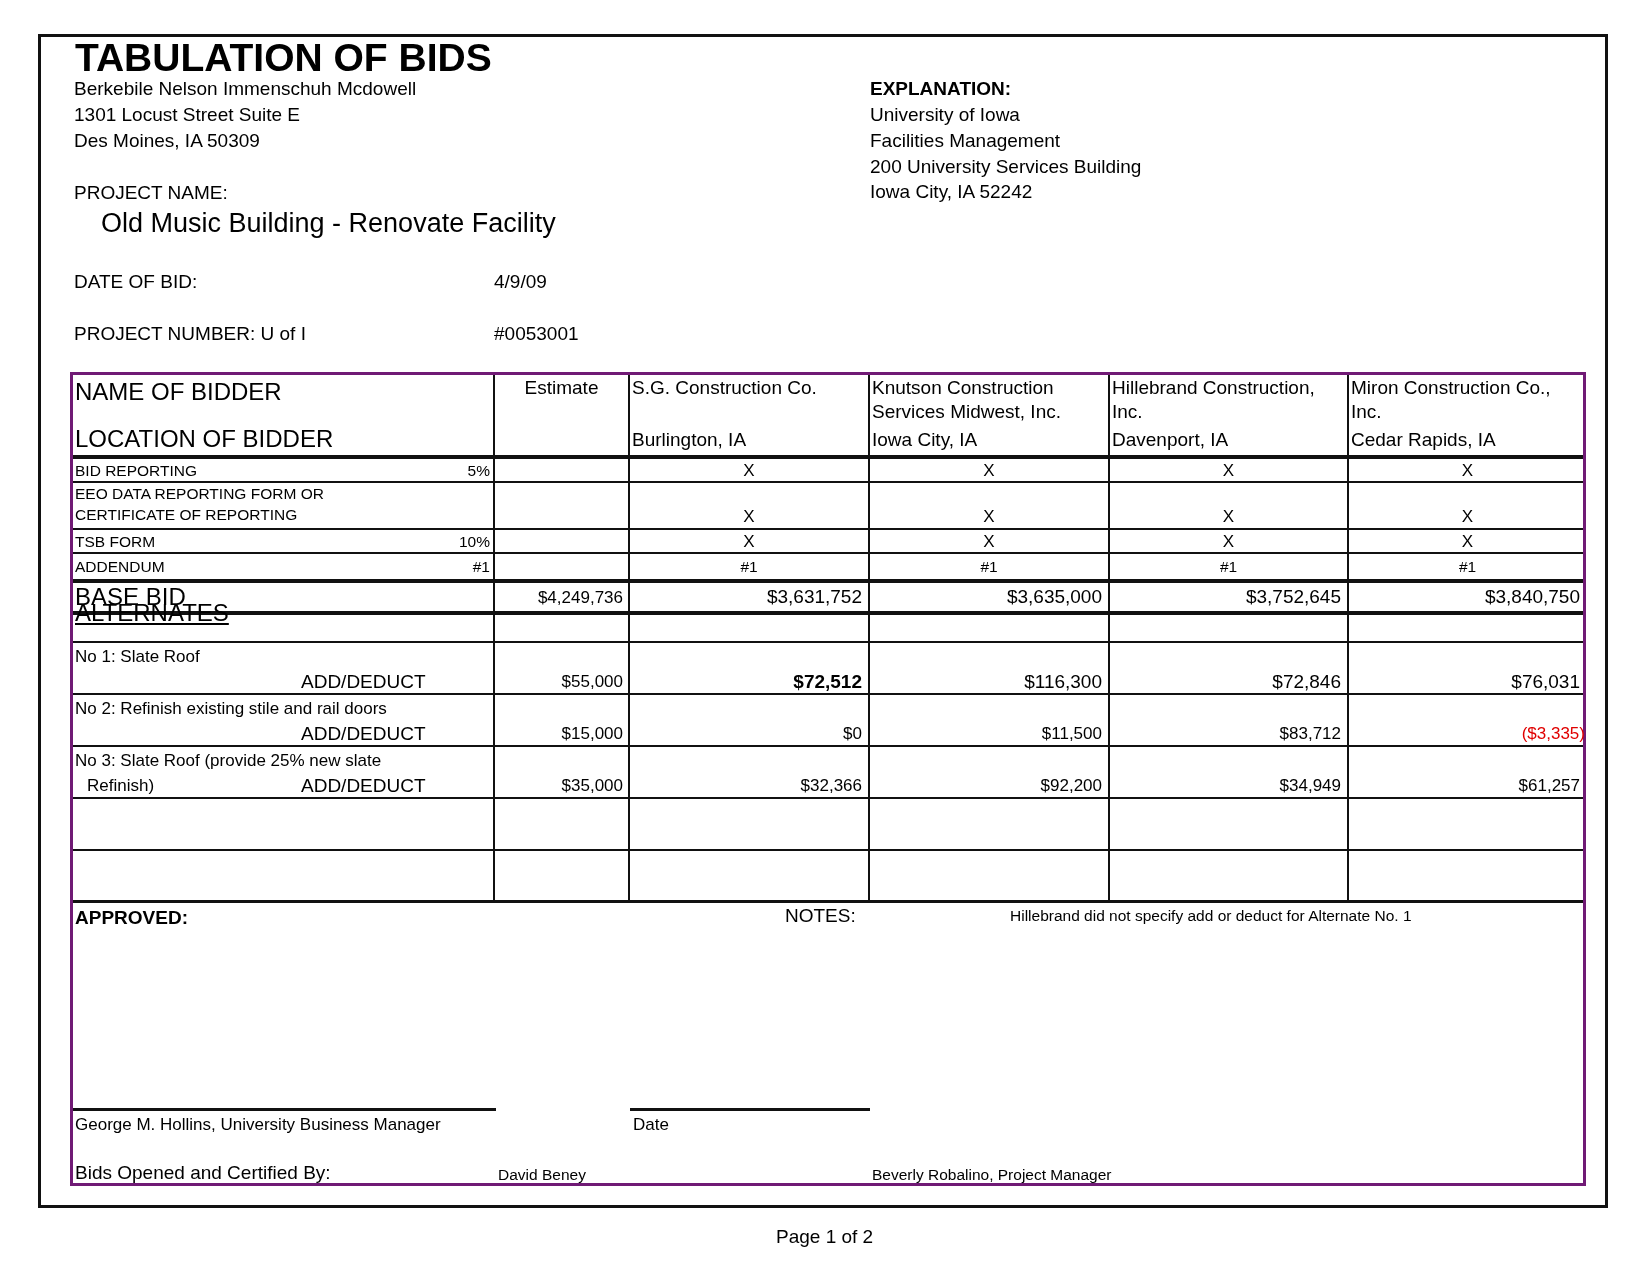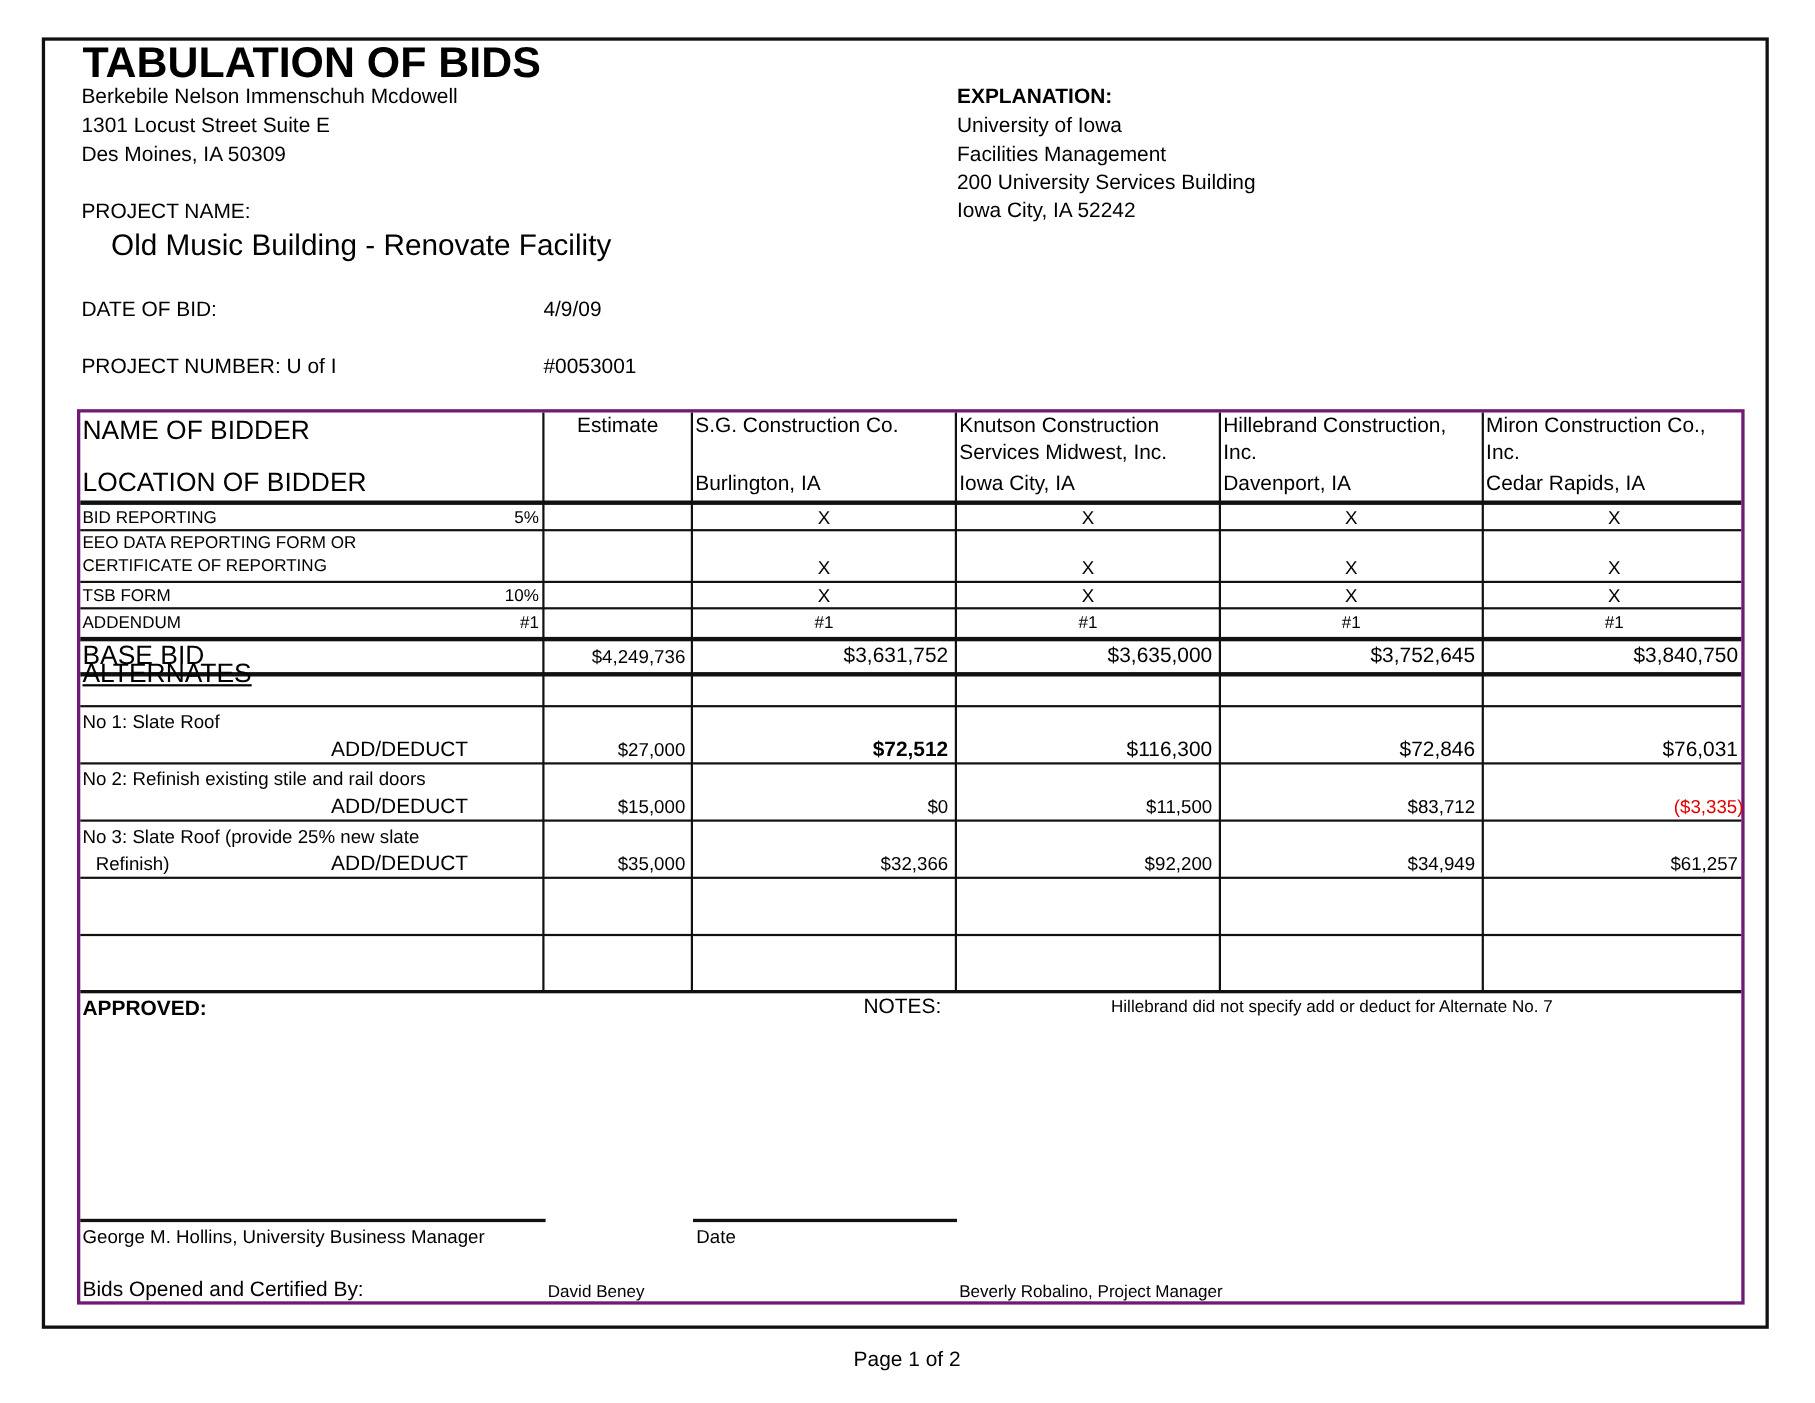--- a/index.html
+++ b/index.html
@@ -123,21 +123,21 @@
   <div class="cell t17 r" style="left:422px;width:128px;top:213px;">$4,249,736</div>
   <div class="cell t19 r" style="left:557px;width:232px;top:211px;">$3,631,752</div>
   <div class="cell t19 r" style="left:797px;width:232px;top:211px;">$3,635,000</div>
   <div class="cell t19 r" style="left:1037px;width:231px;top:211px;">$3,752,645</div>
   <div class="cell t19 r" style="left:1276px;width:231px;top:211px;">$3,840,750</div>
 
   <div class="cell t24" style="left:2px;top:224px;text-decoration:underline;">ALTERNATES</div>
 
   <div class="cell t17" style="left:2px;top:272px;">No 1: Slate Roof</div>
   <div class="cell t19" style="left:228px;top:296px;">ADD/DEDUCT</div>
-  <div class="cell t17 r" style="left:422px;width:128px;top:297px;">$27,000</div>
+  <div class="cell t17 r" style="left:422px;width:128px;top:297px;">$55,000</div>
   <div class="cell t19 r" style="left:557px;width:232px;top:296px;font-weight:bold;">$72,512</div>
   <div class="cell t19 r" style="left:797px;width:232px;top:296px;">$116,300</div>
   <div class="cell t19 r" style="left:1037px;width:231px;top:296px;">$72,846</div>
   <div class="cell t19 r" style="left:1276px;width:231px;top:296px;">$76,031</div>
 
   <div class="cell t17" style="left:2px;top:324px;">No 2: Refinish existing stile and rail doors</div>
   <div class="cell t19" style="left:228px;top:348px;">ADD/DEDUCT</div>
   <div class="cell t17 r" style="left:422px;width:128px;top:349px;">$15,000</div>
   <div class="cell t17 r" style="left:557px;width:232px;top:349px;">$0</div>
   <div class="cell t17 r" style="left:797px;width:232px;top:349px;">$11,500</div>
@@ -148,21 +148,21 @@
   <div class="cell t17" style="left:14px;top:401px;">Refinish)</div>
   <div class="cell t19" style="left:228px;top:400px;">ADD/DEDUCT</div>
   <div class="cell t17 r" style="left:422px;width:128px;top:401px;">$35,000</div>
   <div class="cell t17 r" style="left:557px;width:232px;top:401px;">$32,366</div>
   <div class="cell t17 r" style="left:797px;width:232px;top:401px;">$92,200</div>
   <div class="cell t17 r" style="left:1037px;width:231px;top:401px;">$34,949</div>
   <div class="cell t17 r" style="left:1276px;width:231px;top:401px;">$61,257</div>
 
   <div class="cell t19 bold" style="left:2px;top:532px;">APPROVED:</div>
   <div class="cell t19" style="left:712px;top:530px;">NOTES:</div>
-  <div class="cell t15" style="left:937px;top:532px;">Hillebrand did not specify add or deduct for Alternate No. 7</div>
+  <div class="cell t15" style="left:937px;top:532px;">Hillebrand did not specify add or deduct for Alternate No. 1</div>
 
   <div class="sig" style="left:0;width:423px;top:733px;"></div>
   <div class="sig" style="left:557px;width:240px;top:733px;"></div>
 
   <div class="cell t17" style="left:2px;top:740px;">George M. Hollins, University Business Manager</div>
   <div class="cell t17" style="left:560px;top:740px;">Date</div>
 
   <div class="cell t19" style="left:2px;top:787px;">Bids Opened and Certified By:</div>
   <div class="cell t15" style="left:425px;top:791px;">David Beney</div>
   <div class="cell t15" style="left:799px;top:791px;">Beverly Robalino, Project Manager</div>

